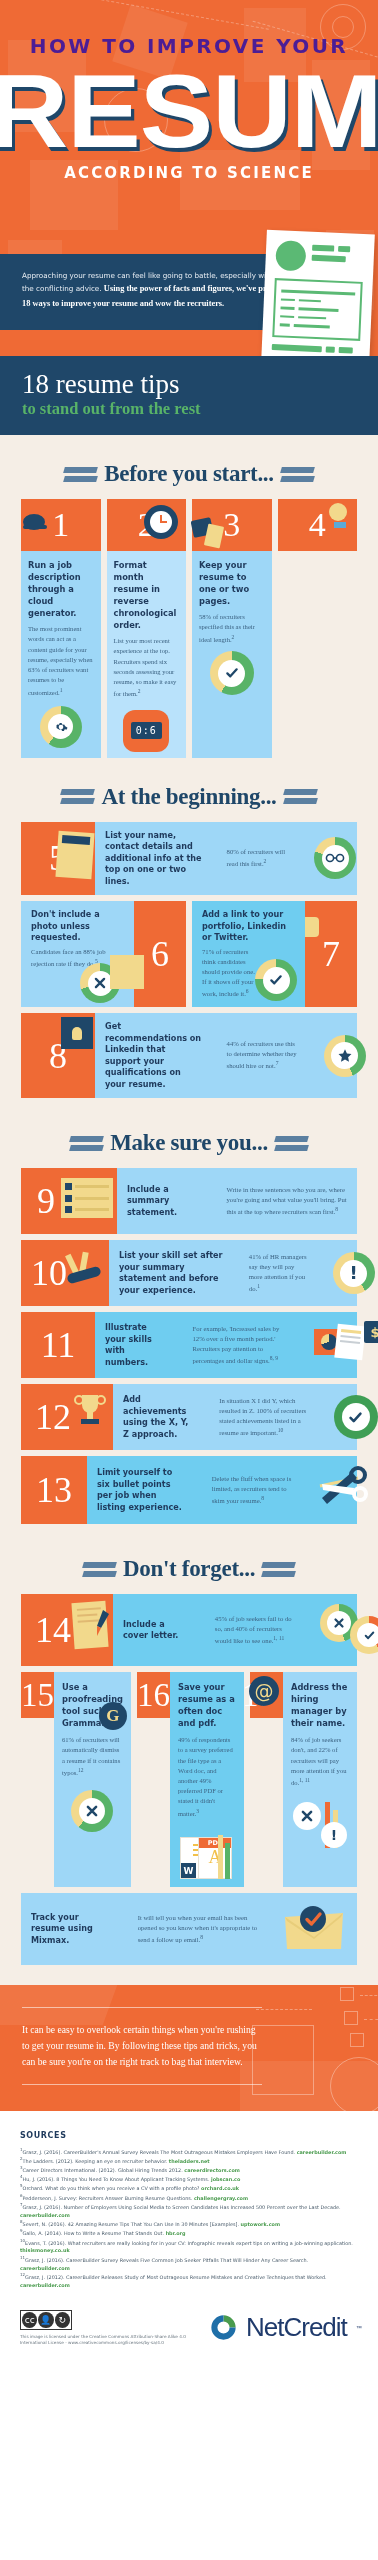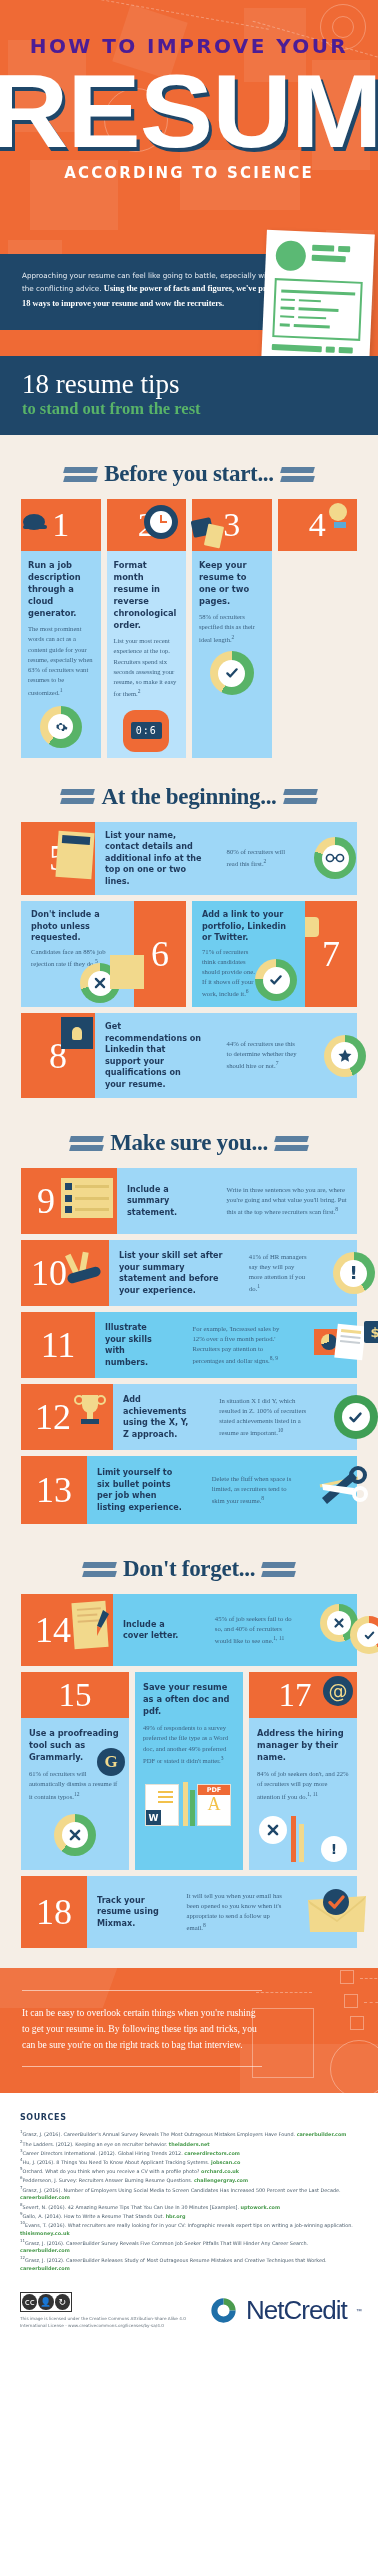--- a/index.html
+++ b/index.html
@@ -157,21 +157,21 @@
   }
   .row p {
     color:#3c6383; font-size:6.7px; line-height:1.5;
     font-family:"Liberation Serif", serif; flex:1;
   }
   .row .ic { flex:0 0 auto; }
   .row.rev { flex-direction:row-reverse; }
 
   
   .grid3 { display:flex; gap:6px; margin-bottom:6px; }
-  .card3 { flex:1 1 0; display:flex; flex-direction:column; }
+  .card3 { flex:1 1 0; display:flex; flex-direction:row; }
   .card3 .num {
     background:#ef6a35; height:46px; display:flex; align-items:center;
     justify-content:center; position:relative;
   }
   .card3 .num span {
     color:#ffffff; font-family:"Liberation Serif", serif; font-size:33px; line-height:1;
   }
   .card3 .body { background:#9ed7f7; flex:1; padding:9px 8px 8px 8px; position:relative; }
   .card3.teal .body { background:#6fcdf0; }
   .card3 h3 {
@@ -693,20 +693,23 @@
                 <svg width="14" height="14" viewBox="0 0 24 24">
                     <path stroke="#1f4769" stroke-width="4.4" stroke-linecap="round" d="M5 5l14 14M19 5L5 19"></path>
                   </svg>
               </div>
             </div>
           </div>
         </div>
       </div>
 
       <div class="card3 teal">
+        <div class="num">
+          <span>16</span>
+        </div>
         <div class="body">
           <h3>Save your resume as a often doc and pdf.</h3>
           <p><span>49% of respondents to a survey preferred the file type as a Word doc, and another 49% preferred PDF or stated it didn't matter.</span><sup>3</sup></p>
           <div class="icon-slot" style="height:54px;">
             <div style="position:absolute;left:2px;bottom:0;width:34px;height:42px;background:#fff;border:1px solid #e6e1d6;">
               <div style="height:2px;background:#f2c14b;margin:6px 5px 0 12px;"></div>
               <div style="height:2px;background:#f2c14b;margin:3px 5px 0 12px;"></div>
               <div style="height:2px;background:#f2c14b;margin:3px 5px 0 12px;"></div>
               <div style="position:absolute;left:0;bottom:0;width:15px;height:15px;background:#1f4769;color:#fff;font-size:9px;font-weight:700;display:flex;align-items:center;justify-content:center;font-family:'DejaVu Sans',sans-serif;">W</div>
             </div>
@@ -738,23 +741,20 @@
             <div style="position:absolute;left:42px;bottom:0;width:5px;height:38px;background:#f2d98c;"></div>
             <div class="badge-circle" style="position:absolute;right:2px;bottom:0;width:26px;height:26px;background:#fff;">
               <span class="glyph" style="font-size:14px;font-family:'DejaVu Sans',sans-serif;">!</span>
             </div>
           </div>
         </div>
       </div>
     </div>
 
     <div class="row" style="min-height:72px;">
-      <div class="num-box" style="width:66px;flex:0 0 66px;">
-        <span>18</span>
-      </div>
       <div class="content">
         <h3 style="flex:0 0 26%;">Track your resume using Mixmax.</h3>
         <p style="flex:0 0 38%;"><span>It will tell you when your email has been opened so you know when it's appropriate to send a follow up email.</span><sup>8</sup></p>
         <div class="ic" style="position:relative;width:64px;height:52px;">
           <svg width="62" height="50" viewBox="0 0 62 50">
             <path fill="#f2d98c" d="M2 14 L60 10 L58 46 L4 46 Z"></path>
             <path fill="#e8cd7a" d="M2 14 L31 34 L60 10 L58 14 L31 36 L4 18 Z"></path>
             <circle cx="30" cy="16" r="13" fill="#1f4769"></circle>
             <path fill="none" stroke="#ef6a35" stroke-width="3.4" stroke-linecap="round" stroke-linejoin="round" d="M24 16.5l4.5 4.5L37 11"></path>
           </svg>

